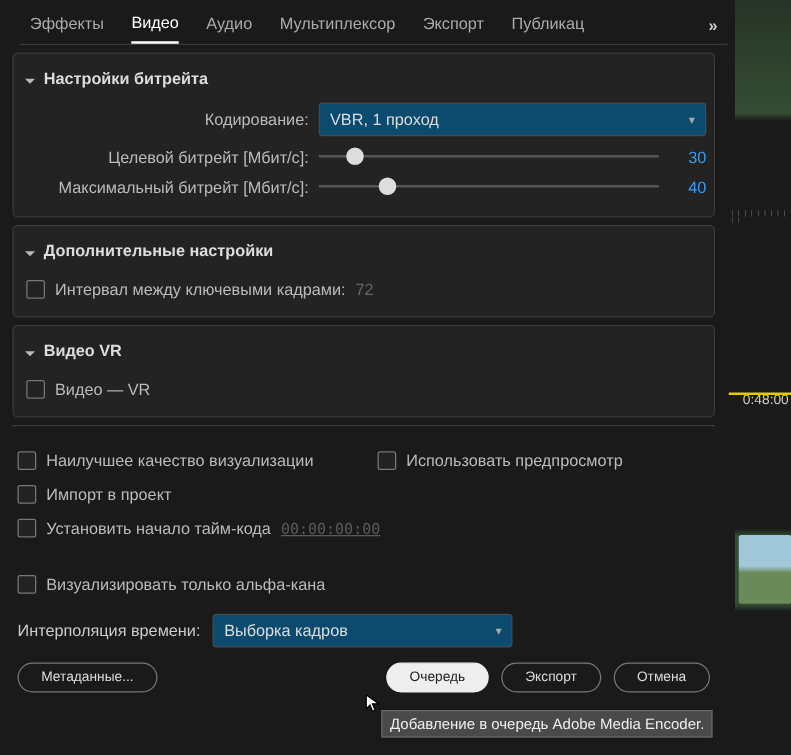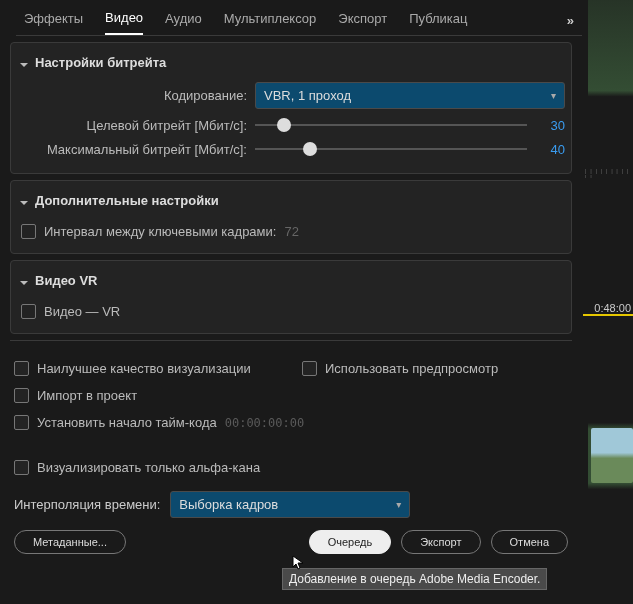--- a/index.html
+++ b/index.html
@@ -34,34 +34,34 @@
   .slider-val { width:30px; text-align:right; color:#3a9cf0;}
 
   .chk-row { display:flex; align-items:center; gap:8px; padding:6px 4px;}
   .chk { width:15px; height:15px; border:1px solid #777; border-radius:2px; background:#232323; flex-shrink:0;}
   .chk-lbl { color:#bbb;}
   .disabled { color:#666;}
 
   .bottom { padding: 10px 14px; }
   .bottom .chk-row { padding:6px 0;}
   .bottom-grid { display:flex; gap:18px; flex-wrap:wrap;}
-  .timecode { color:#5a5a5a; font-family:monospace; font-size:12px;}
+  .timecode { color:#5a5a5a; font-family:monospace; font-size:12px;text-decoration:underline;}
 
   .interp-row { display:flex; align-items:center; gap:10px; margin:10px 0;}
   .size-row { color:#bbb; margin:10px 0;}
 
   .btn-row { display:flex; gap:10px; margin-top:12px; align-items:center;}
   .btn { border:1px solid #777; border-radius:14px; padding:5px 18px; background:transparent; color:#ddd; cursor:pointer; font-size:11px;}
   .btn.primary { background:#eee; color:#222; border-color:#eee; font-weight:500;}
 
-  .tooltip { position:absolute; left:282px; top:568px; background:#4a4a4a; border:1px solid #666; padding:3px 6px; font-size:12px; color:#eee; z-index:10;}
+  .tooltip { position:absolute; left:305px; top:568px; background:#4a4a4a; border:1px solid #666; padding:3px 6px; font-size:12px; color:#eee; z-index:10;}
   .cursor { position:absolute; left:292px; top:555px; z-index:11; width:16px; height:16px;}
   .cursor svg { width:16px; height:16px;}
 
-  .timeline-hint { position:absolute; right:0; top:300px; color:#ccc; font-size:11px; background:#1a1a1a; padding:2px;}
+  .timeline-hint { position:absolute; right:0; top:312px; color:#ccc; font-size:11px; background:#1a1a1a; padding:2px;}
   .yellow-line { position:absolute; right:0; top:314px; width:50px; height:2px; background:#e6c700;}
   .tick-marks { position:absolute; right:0; top:168px; width:48px; height:10px; color:#666; font-size:6px; letter-spacing:1px; overflow:hidden;}
   hr.dark { border:none; border-top:1px solid #3a3a3a; margin:4px 10px;}
 </style>
 </head>
 <body>
 
 <div class="right-bg"></div>
 <div class="right-thumb"></div>
 <div class="tick-marks">| | | | | | | | | | |</div>

